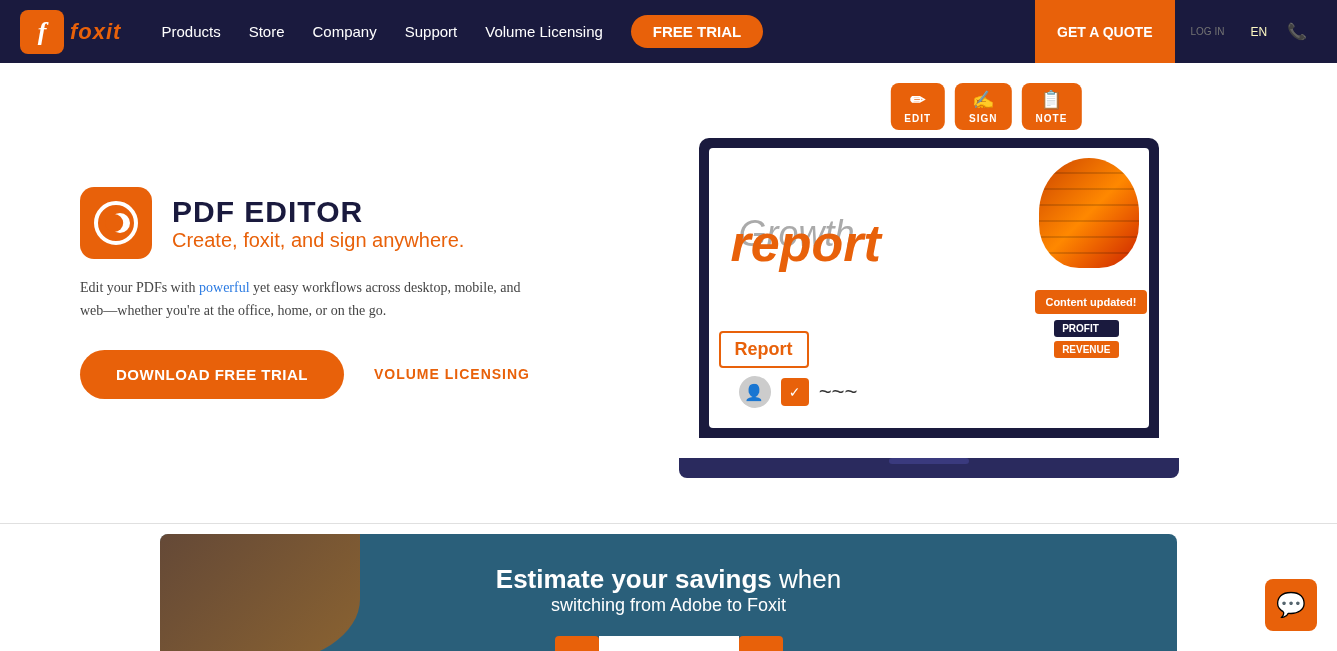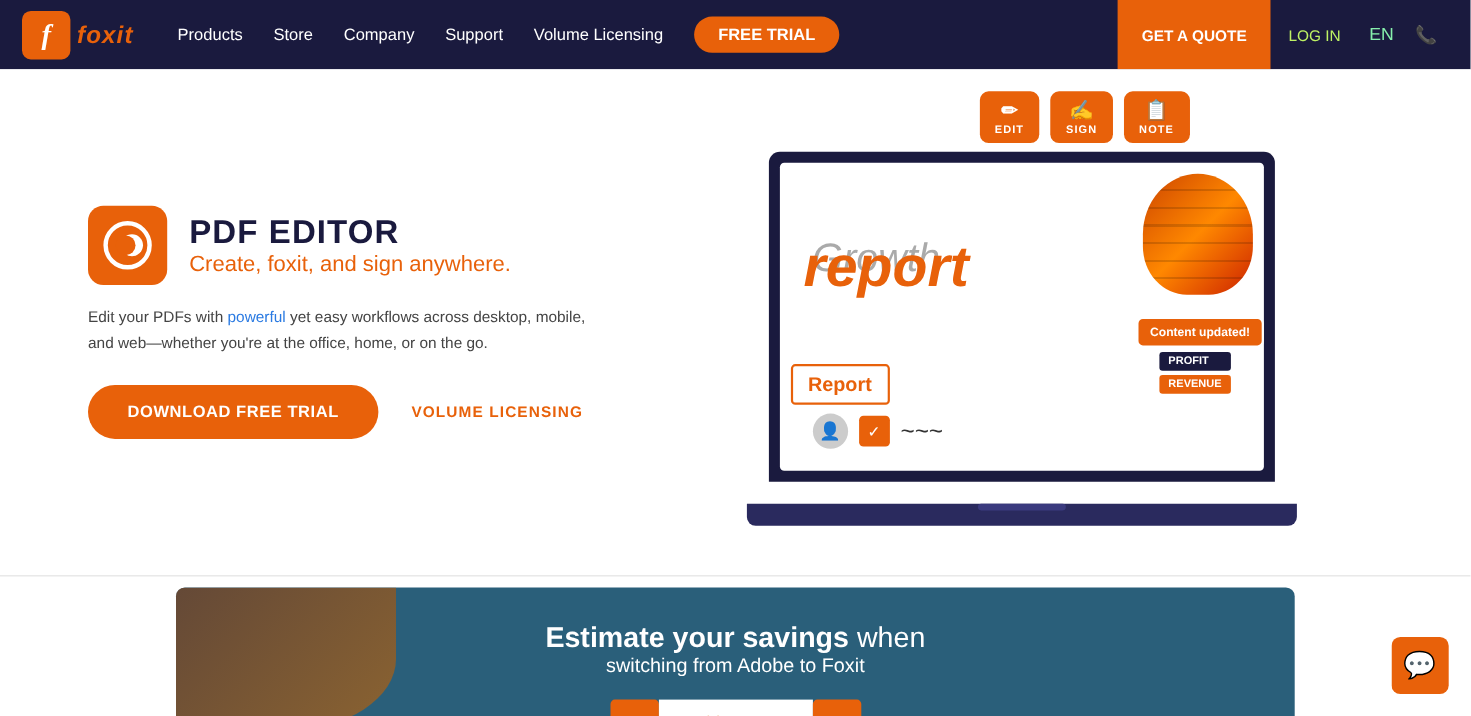--- a/index.html
+++ b/index.html
@@ -74,31 +74,31 @@
       padding: 0 22px;
       height: 63px;
       display: flex;
       align-items: center;
       font-weight: 700;
       font-size: 14px;
       text-decoration: none;
       white-space: nowrap;
     }
     .nav-login {
-      color: #bef264;
-      font-size: 14px;
+      color: #737373;
+      font-size: 10px;
       padding: 0 16px;
       height: 63px;
       display: flex;
       align-items: center;
       text-decoration: none;
     }
     .nav-lang {
-      color: #86efac;
-      font-size: 16px;
+      color: #fef9c3;
+      font-size: 12px;
       padding: 0 10px;
     }
     .nav-phone {
       color: #fff;
       font-size: 16px;
       padding: 0 10px;
     }
 
     
     .hero {
@@ -175,20 +175,21 @@
     }
     .hero-title-text p span {
       color: #e8610a;
     }
     .hero-desc {
       font-size: 14px;
       color: #444;
       line-height: 1.6;
       margin: 18px 0 28px 0;
       max-width: 460px;
+      font-family: Liberation Serif, serif;
     }
     .hero-desc span.blue {
       color: #2a7ae2;
     }
     .hero-buttons {
       display: flex;
       align-items: center;
       gap: 30px;
     }
     .btn-download {

